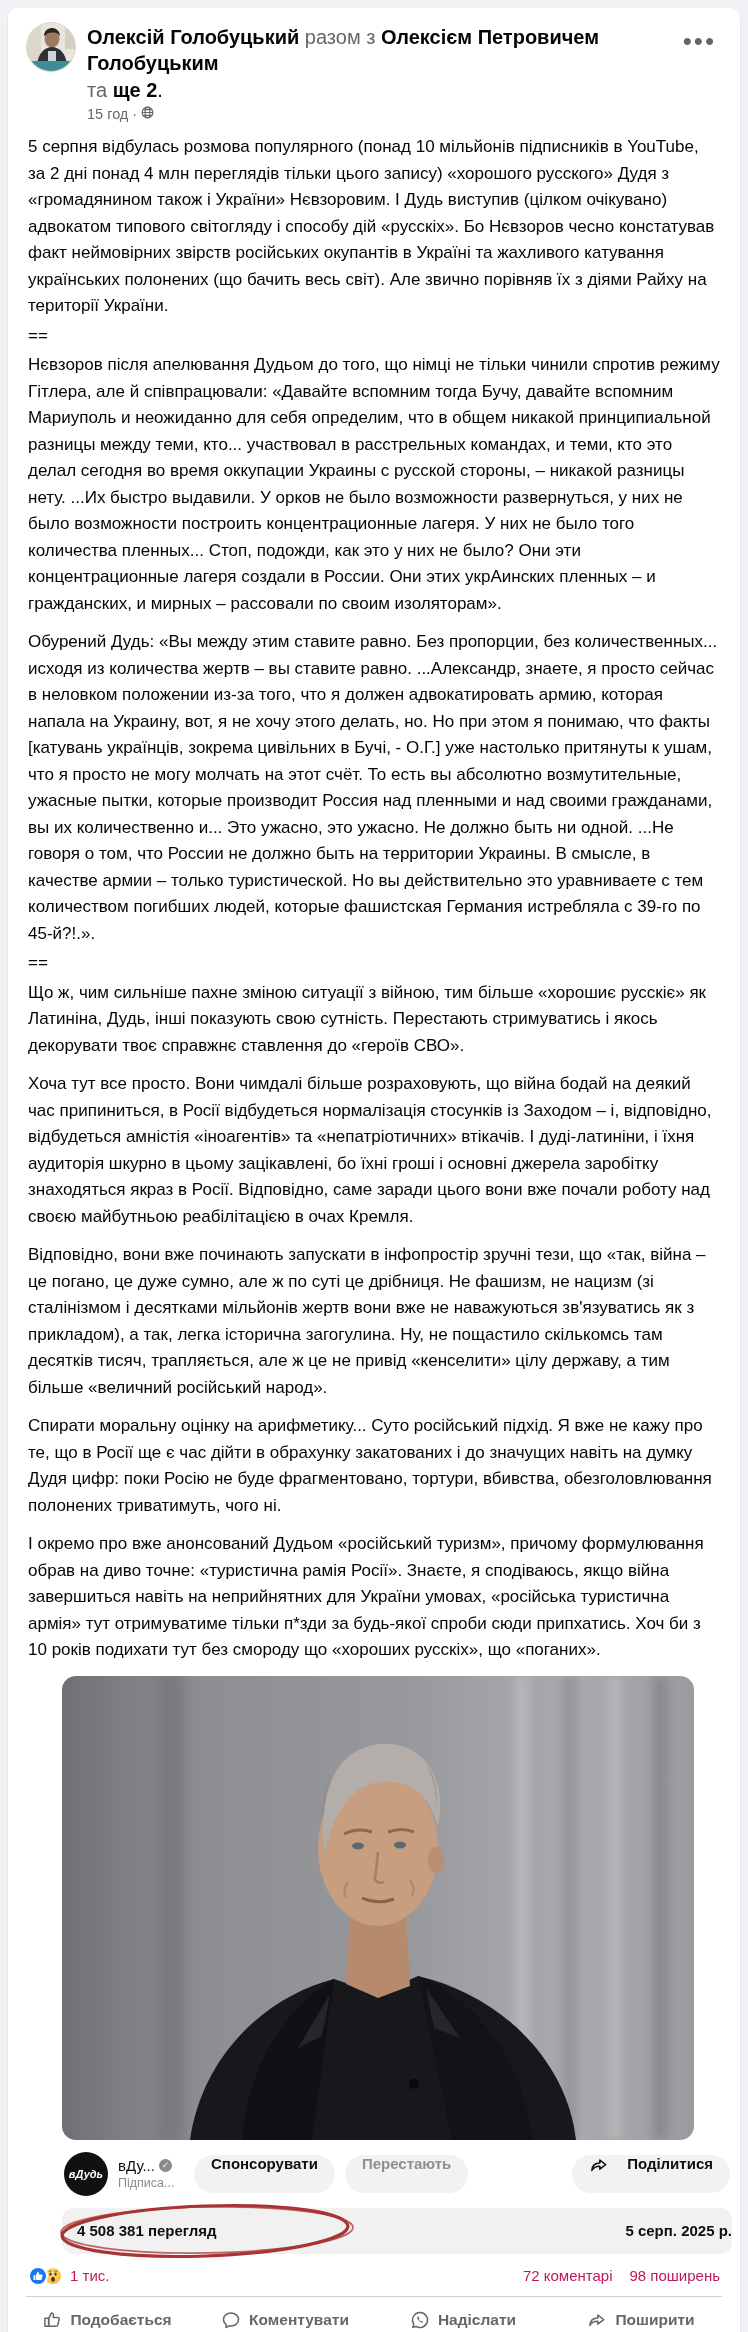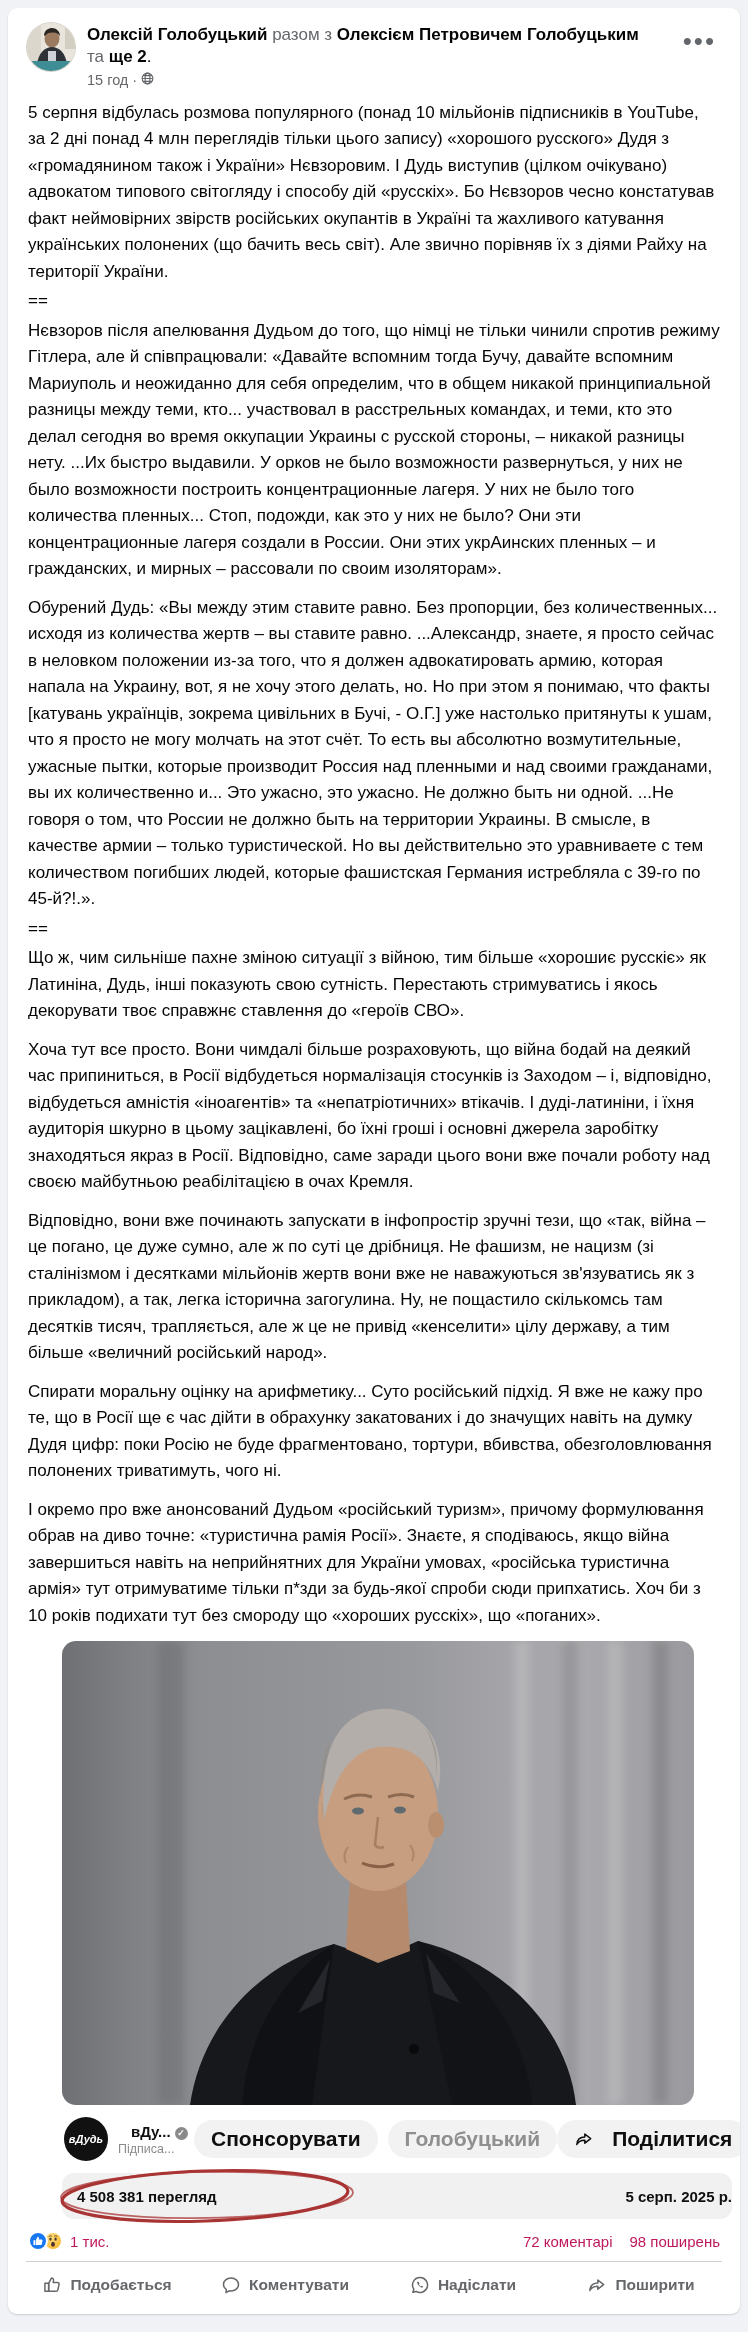--- a/index.html
+++ b/index.html
@@ -12,21 +12,21 @@
     padding-bottom: 6px; overflow: hidden;
   }
 
   
   .post-header { display: flex; padding: 14px 16px 4px 18px; position: relative; }
   .avatar {
     width: 50px; height: 50px; border-radius: 50%; overflow: hidden;
     flex: 0 0 50px; border: 1px solid rgba(0,0,0,.08); background:#e8e4da; cursor: pointer;
   }
   .header-texts { margin-left: 11px; padding-top: 2px; width: 600px; }
-  .byline { font-size: 17px; line-height: 1.32; color: #050505; }
+  .byline { font-size: 20px; line-height: 1.32; color: #050505; }
   .byline .bold { font-weight: 700; cursor: pointer; }
   .byline .muted { color: #65676b; font-weight: 400; }
   .meta-row { margin-top: 3px; font-size: 14.5px; color: #65676b; display: flex; align-items: flex-start; gap: 4px; }
   .menu-dots {
     position: absolute; right: 18px; top: 22px; color: #63676b;
     font-size: 26px; letter-spacing: 2px; line-height: 10px; cursor: pointer;
     padding: 6px; border-radius: 50%;
   }
 
   
@@ -51,27 +51,27 @@
 
   .yt-title { margin: 16px 0 0 56px; font-size: 17.5px; font-weight: 700; color: #0f0f0f; }
 
   .channel-row { display: flex; align-items: center; margin: 12px 0 0 56px; padding-right: 10px; }
   .yt-avatar {
     width: 44px; height: 44px; border-radius: 50%; background: #111;
     color: #fff; display: flex; align-items: center; justify-content: center;
     font-size: 11px; font-weight: 700; font-style: italic; flex: 0 0 44px; cursor: pointer;
   }
   .channel-texts { margin-left: 10px; width: 66px; }
-  .channel-name { font-size: 15px; font-weight: 700; color: #0f0f0f; display: flex; align-items: flex-end; gap: 4px; white-space: nowrap; margin-left: 13px; }
+  .channel-name { font-size: 15px; font-weight: 400; color: #0f0f0f; display: flex; align-items: center; gap: 4px; white-space: nowrap; }
   .verified { width: 13px; height: 13px; border-radius: 50%; background: #8a8a8a; color: #fff; font-size: 9px; line-height: 13px; text-align: center; flex: 0 0 13px; }
   .channel-sub { font-size: 12.5px; color: #8a8a8a; margin-top: 2px; white-space: nowrap; }
   .chip {
     height: 38px; border-radius: 19px; background: #f2f2f2; border: none;
-    font-family: inherit; font-size: 21px; font-weight: 600; color: #0f0f0f;
-    padding: 0 17px; margin-left: 10px; cursor: pointer; display: inline-flex; align-items: center; gap: 7px;
+    font-family: inherit; font-size: 15px; font-weight: 600; color: #0f0f0f;
+    padding: 0 17px; margin-left: 10px; cursor: pointer; display: inline-flex; gap: 7px;
     white-space: nowrap;
   }
   .chip.subscribe { color: #8f8f8f; }
   .chip.share { margin-left: auto; gap: 18px; }
   .chip .chip-icon { display: inline-flex; }
 
   .desc-wrap { position: relative; margin: 12px 8px 0 54px; }
   .desc-box {
     background: #f1f1f1; border-radius: 12px; height: 46px;
     display: flex; align-items: center; gap: 15px; padding-left: 15px;
@@ -206,21 +206,21 @@
         <div class="channel-name">
           <span>вДу...</span>
           <span class="verified">✓</span>
         </div>
         <div class="channel-sub">Підписа...</div>
       </div>
       <button class="chip">
         <span>Спонсорувати</span>
       </button>
       <button class="chip subscribe">
-        <span>Голобуцький</span>
+        <span>Перестають</span>
       </button>
       <button class="chip share">
         <span class="chip-icon">
           <svg width="20" height="20" viewBox="0 0 24 24" fill="none" stroke="#0f0f0f" stroke-width="1.8" stroke-linejoin="round">
             <path d="M13 6 L20 11.5 L13 17 V13.4 C8 13.2 5 15.4 3.4 18.6 C3.8 12.6 8 9.8 13 9.7 Z"></path>
           </svg>
         </span>
         <span>Поділитися</span>
       </button>
     </div>

